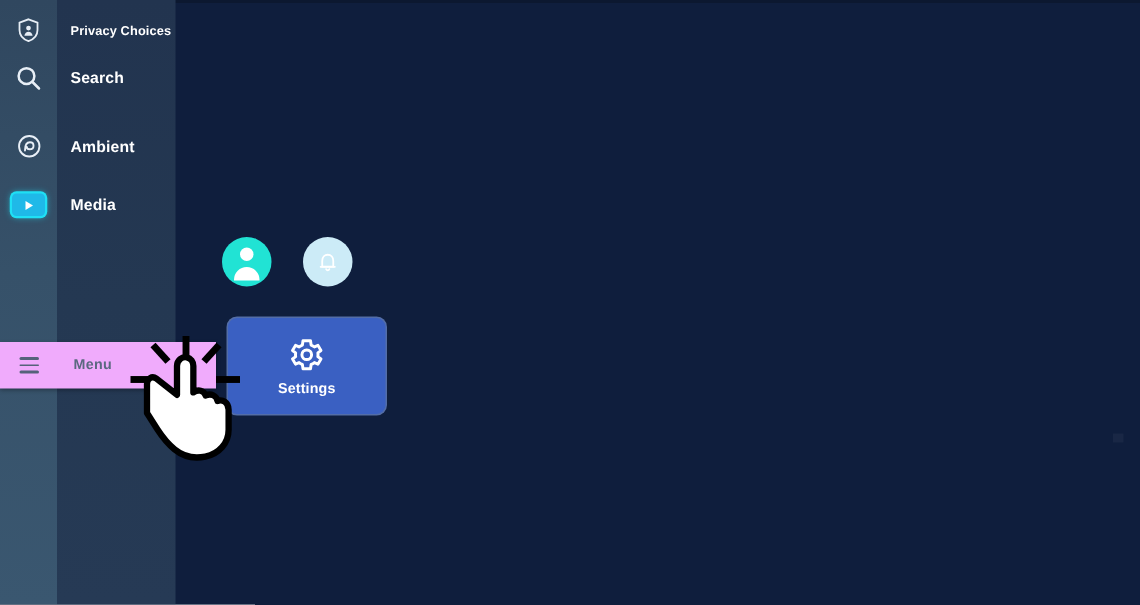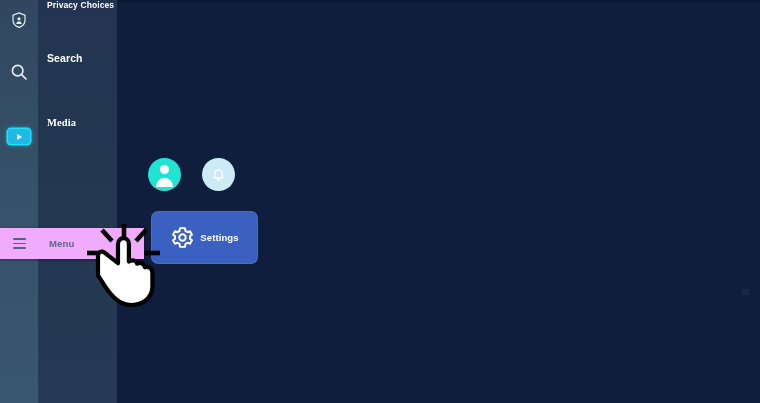--- a/index.html
+++ b/index.html
@@ -44,21 +44,21 @@
     background: linear-gradient(180deg, #22344f 0%, #243852 50%, #263a55 100%);
   }
 
   
   .nav-row {
     position: absolute;
     left: 0;
     width: 101px;
     height: 39px;
     display: flex;
-    align-items: flex-start;
+    align-items: center;
   }
   .nav-icon {
     width: 38px;
     height: 39px;
     display: flex;
     align-items: center;
     justify-content: center;
     flex: 0 0 38px;
   }
   .nav-label {
@@ -162,24 +162,25 @@
   
   #tiles {
     position: absolute;
     left: 152px; top: 212px;
     display: flex;
     gap: 17px;
     z-index: 3;
   }
   .tile {
     width: 105px;
-    height: 51px;
+    height: 64px;
     border-radius: 6px;
     background: #3f66c4;
     display: flex;
+    flex-direction: column;
     align-items: center;
     justify-content: center;
     gap: 5px;
   }
   .tile.focused {
     background: #3a60c2;
     box-shadow: 0 0 0 1px rgba(140,175,255,.55);
   }
   .tile-label {
     font-size: 9.5px;
@@ -222,32 +223,41 @@
     <div class="nav-icon">
       <svg width="18" height="18" viewBox="0 0 24 24" fill="none" stroke="#e6edf5" stroke-width="1.6">
         <path d="M12 2.5 L20 5.5 V12 C20 17 16.4 20.4 12 21.8 C7.6 20.4 4 17 4 12 V5.5 Z"></path>
         <circle cx="12" cy="10.3" r="2.1" fill="#e6edf5" stroke="none"></circle>
         <path d="M8.3 17.2 C8.8 14.6 10.2 13.6 12 13.6 C13.8 13.6 15.2 14.6 15.7 17.2 Z" fill="#e6edf5" stroke="none"></path>
       </svg>
     </div>
     <span class="nav-label">Privacy Choices</span>
   </div>
 
-  <div class="nav-row" style="top:52px;">
+  <div class="nav-row" style="top:32px;">
     <div class="nav-icon">
       <svg width="20" height="20" viewBox="0 0 24 24" fill="none" stroke="#e8eff7" stroke-width="2" stroke-linecap="round">
         <circle cx="10.4" cy="10.4" r="6.3"></circle>
         <line x1="15.2" y1="15.2" x2="20.4" y2="20.4"></line>
       </svg>
     </div>
     <span class="nav-label lg">Search</span>
   </div>
 
-
-  <div class="nav-row" style="top:117px;font-family:Liberation Serif, serif;">
+  <div class="nav-row" style="top:78px;">
+    <div class="nav-icon">
+      <svg width="19" height="19" viewBox="0 0 24 24" fill="none" stroke="#e8eff7" stroke-width="1.6">
+        <circle cx="12" cy="12" r="8.6"></circle>
+        <path d="M8.4 15.6 C8.4 11.6 9.9 8.6 12.6 8.6 C14.5 8.6 15.6 9.9 15.6 11.5 C15.6 13.4 14.1 14.5 12.3 14.5 C10.9 14.5 10.0 13.7 10.0 12.6" stroke-linecap="round"></path>
+      </svg>
+    </div>
+    <span class="nav-label lg">Ambient</span>
+  </div>
+
+  <div class="nav-row" style="top:117px;">
     <div class="nav-icon">
       <div class="media-chip">
           <div class="tri"></div>
         </div>
     </div>
     <span class="nav-label lg">Media</span>
   </div>
 
   <div id="menu-bar">
     <div class="burger">

